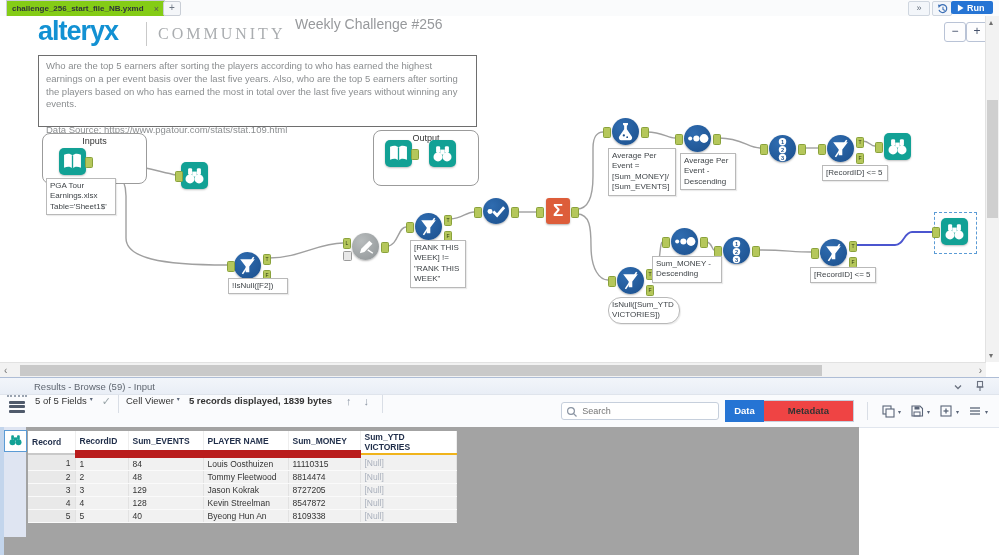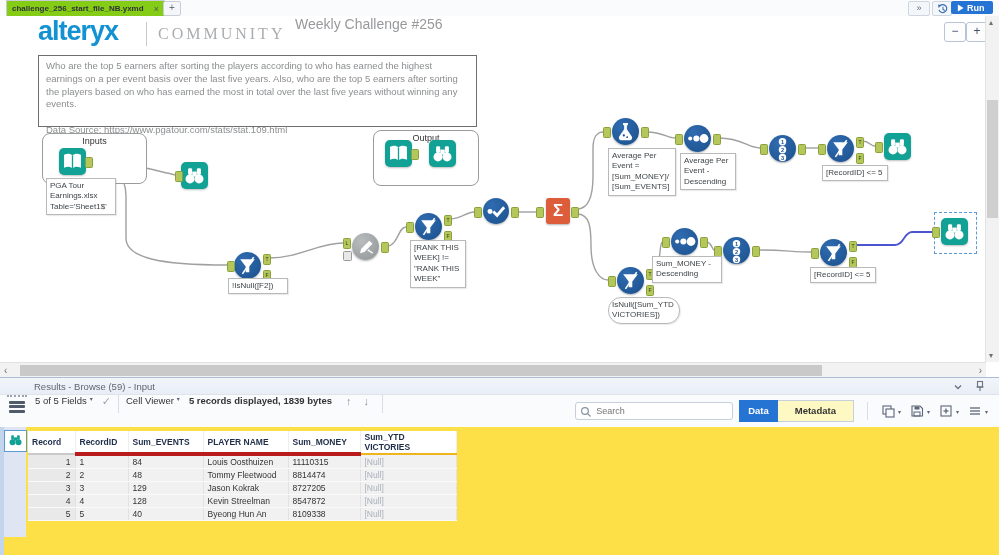--- a/index.html
+++ b/index.html
@@ -70,34 +70,34 @@
   .caret{font-size:6px;color:#5a6578;margin:0 3px;}
   .check{color:#9aa5a9;font-size:11px;margin-left:6px;}
   .arrow{color:#8a94a2;font-size:11px;margin:0 6px;}
   .rt-right{position:absolute;right:8px;top:5px;display:flex;align-items:center;gap:6px;}
   .searchbox{position:relative;}
   .searchbox input{width:132px;height:16px;border:1px solid #c6cfdc;border-radius:3px;padding:0 4px 0 20px;
        font-size:9px;color:#333;background:#fff;outline:none;font-family:"Liberation Sans",sans-serif;}
   .searchbox svg{position:absolute;left:5px;top:4px;}
   .btn-data{height:20px;background:#2574d4;color:#fff;border:1px solid #2574d4;font-size:9.5px;font-weight:bold;
        padding:0 8px;line-height:19px;}
-  .btn-meta{height:20px;background:#fef9c3;color:#333;border:1px solid #c6cfdc;border-left:none;font-size:9.5px;font-weight:bold;
-       padding:0 17px;line-height:19px;}
+  .btn-meta{height:20px;background:#ef4444;color:#333;border:1px solid #c6cfdc;border-left:none;font-size:9.5px;font-weight:bold;
+       padding:0 24px;line-height:19px;}
   .ricon{display:flex;align-items:center;}
 
-  .r-body{position:absolute;left:0;top:49px;width:999px;height:129px;background:#fde047;}
+  .r-body{position:absolute;left:0;top:49px;width:859px;height:129px;background:#a3a3a3;}
   .lstrip{position:absolute;left:0;top:0;width:4px;height:129px;background:#c3d5ec;}
   .gutter{position:absolute;left:4px;top:0;width:22px;height:110px;background:#dfe5f2;}
   .corner{position:absolute;left:4px;top:3px;width:21px;height:20px;background:#fff;border:1px solid #5b9bd5;}
   .corner svg{width:19px;height:18px;display:block;margin:0 auto;}
 
   table.grid{position:absolute;left:28px;top:4px;border-collapse:collapse;table-layout:fixed;width:428px;font-size:8.5px;}
   table.grid th{font-weight:bold;color:#1f2d49;text-align:left;padding:1px 4px;height:11px;border-right:1px solid #eee;background:#fff;}
   table.grid th.n{border-bottom:2px solid #c9c9c9;}
-  table.grid th.g{border-bottom:4px solid #b91c1c;}
+  table.grid th.g{border-bottom:8px solid #b91c1c;}
   table.grid th.y{border-bottom:2px solid #f0b41c;}
   table.grid td{padding:1px 4px;height:10px;background:#f1f1f1;border-right:1px solid #e2e2e2;border-bottom:1px solid #fafafa;color:#333;}
   table.grid td.rn{background:#e9e9e9;text-align:right;}
   table.grid td.null{color:#a9b0bc;}
 </style>
 </head>
 <body>
 
 <svg width="0" height="0" style="position:absolute">
   <defs>

